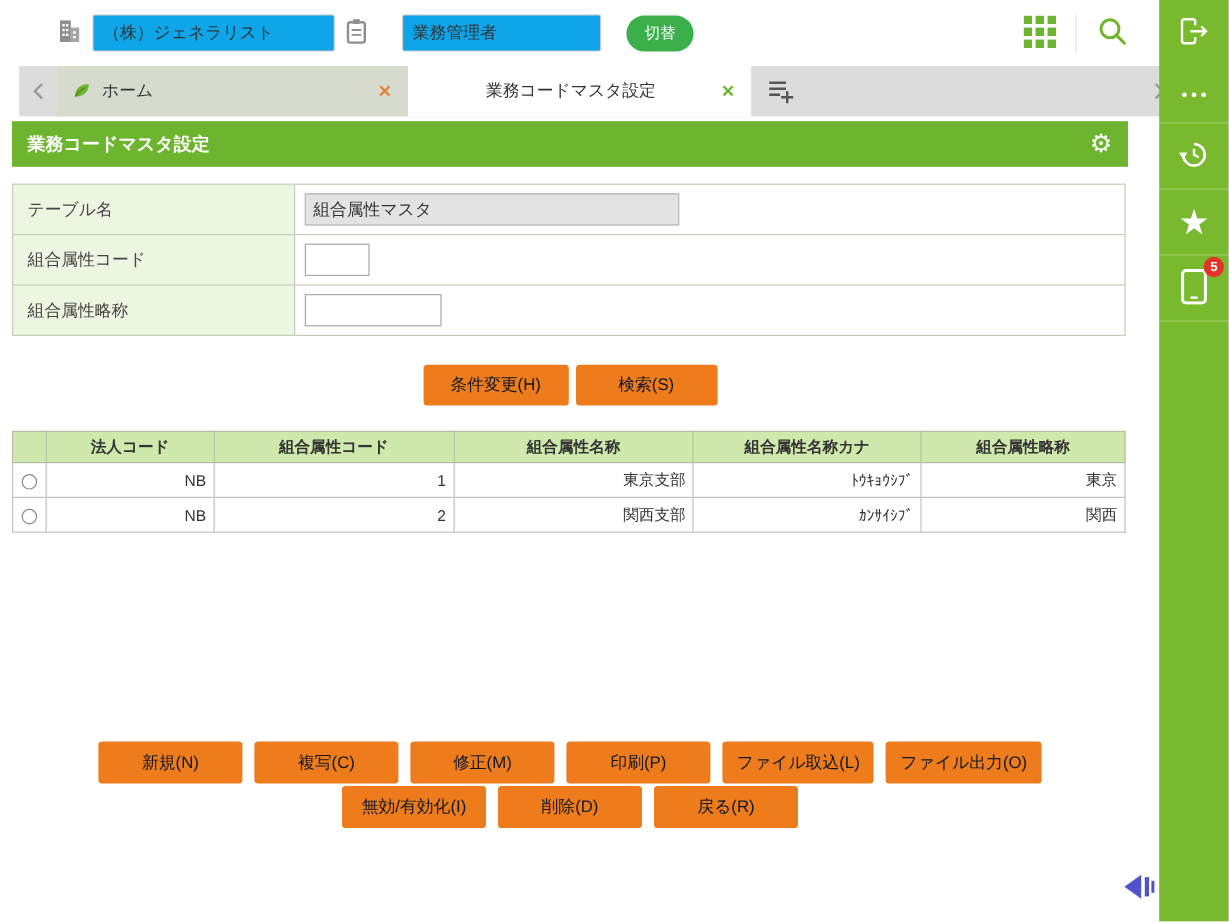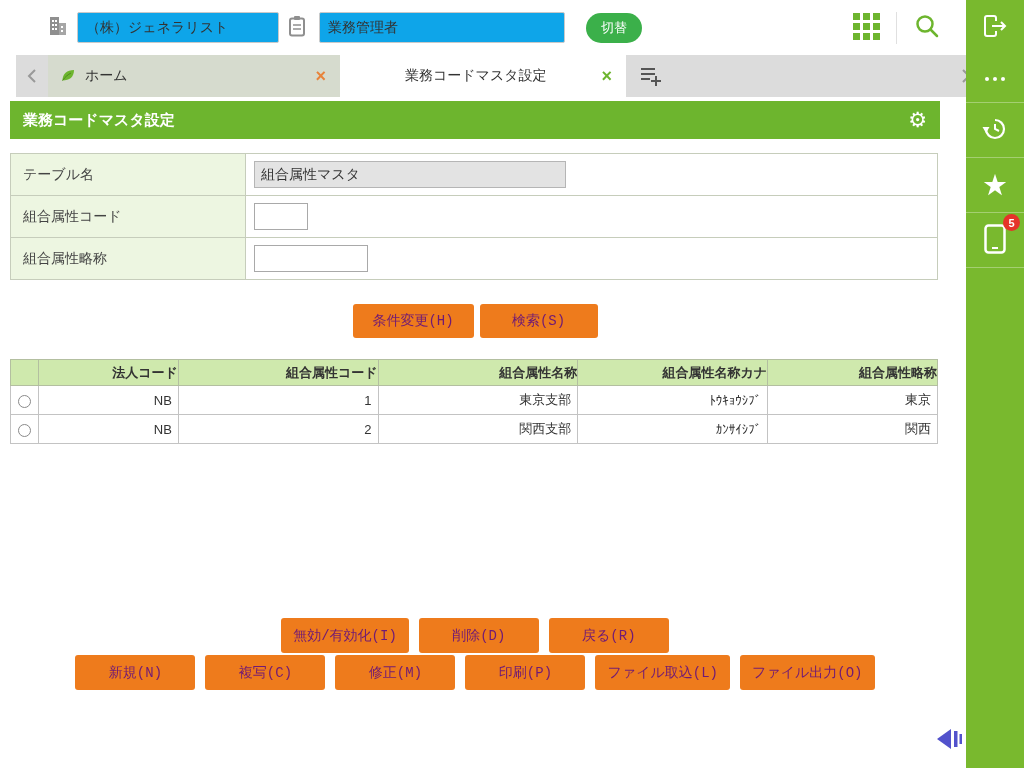--- a/index.html
+++ b/index.html
@@ -10,21 +10,21 @@
     position: relative; overflow: hidden;
   }
 
   
   .topbar { position: absolute; top: 0; left: 0; width: 1024px; height: 55px;
     background: #fff; display: flex; align-items: center; }
   .topbar-left { display: flex; align-items: center; gap: 9px; padding-left: 48px; flex: 1; }
   .txt-input { height: 31px; background: #0ea5e9; border: 1px solid #c9c9c9; border-radius: 2px;
     padding: 0 8px; font-size: 14px; color: #333; font-family: inherit; }
   .company-input { width: 202px; }
-  .role-input { width: 246px; margin-left: 4px; }
+  .role-input { width: 166px; margin-left: 20px; }
   .switch-btn { height: 30px; padding: 0 15px; margin-left: 12px; background: #3bb04a; color: #fff;
     border: none; border-radius: 15px; font-size: 13px; font-family: inherit; cursor: pointer; }
   .icon-btn { width: 54px; height: 55px; display: flex; align-items: center; justify-content: center;
     background: none; border: none; cursor: pointer; }
   .v-sep { width: 1px; height: 32px; background: #e0e0e0; margin: 0 3px; }
   .search-gap { margin-right: 12px; }
   .exit-btn { width: 58px; height: 55px; background: #79b92e; display: flex; align-items: center;
     justify-content: center; border: none; cursor: pointer; }
 
   
@@ -69,28 +69,28 @@
   .form-table td { border: 1px solid #c6cdbb; height: 42px; }
   .form-label { width: 235px; background: #edf6e1; padding-left: 12px; font-size: 14px; color: #444; }
   .form-value { background: #fff; padding-left: 8px; }
   input.field { height: 27px; border: 1px solid #a9a9a9; padding: 12px 6px; font-size: 14px;
     font-family: inherit; background: #fff; }
   input.field.readonly { background: #e3e3e3; border-color: #b5b5b5; width: 312px; color: #333; }
   .w-small { width: 54px; }
   .w-med { width: 114px; }
 
   .search-row { margin-top: 24px; display: flex; justify-content: center; gap: 6px; }
-  .btn-orange { background: #ee7b1c; color: #701a75; border: none; border-radius: 3px; height: 34px;
-    font-size: 14px; font-family: Liberation Mono, monospace; cursor: pointer; padding: 0 12px; }
+  .btn-orange { background: #ee7b1c; color: #0f172a; border: none; border-radius: 3px; height: 34px;
+    font-size: 14px; font-family: Liberation Sans, sans-serif; cursor: pointer; padding: 0 12px; }
   .btn-cond { width: 121px; }
   .btn-search { width: 118px; }
 
   .result-table { margin-top: 21px; width: 928px; border-collapse: collapse; font-size: 13px; }
   .result-table th { background: #cfe9ad; border: 1px solid #b3bfa0; height: 26px;
-    font-weight: bold; text-align: right; color: #333; }
+    font-weight: bold; text-align: center; color: #333; }
   .result-table td { border: 1px solid #c3c3c3; height: 29px; padding: 0 6px; background: #fff;
     text-align: right; }
   .radio-cell { text-align: center !important; padding: 0 !important; }
   .radio { width: 13px; height: 13px; border: 1px solid #8a8a8a; border-radius: 50%;
     display: inline-block; background: #fff; vertical-align: middle; cursor: pointer; }
 
   .actions { margin-top: 174px; }
   .action-row { display: flex; justify-content: center; gap: 10px; margin-bottom: 2px; }
   .btn-action { min-width: 120px; height: 35px; }
 
@@ -308,32 +308,32 @@
         <td>2</td>
         <td>関西支部</td>
         <td>ｶﾝｻｲｼﾌﾞ</td>
         <td>関西</td>
       </tr>
     </tbody>
   </table>
 
   <div class="actions">
     <div class="action-row">
-      <button class="btn-orange btn-action">無効/有効化(I)</button>
-      <button class="btn-orange btn-action">削除(D)</button>
-      <button class="btn-orange btn-action">戻る(R)</button>
-    </div>
-    <div class="action-row">
       <button class="btn-orange btn-action">新規(N)</button>
       <button class="btn-orange btn-action">複写(C)</button>
       <button class="btn-orange btn-action">修正(M)</button>
       <button class="btn-orange btn-action">印刷(P)</button>
       <button class="btn-orange btn-action">ファイル取込(L)</button>
       <button class="btn-orange btn-action">ファイル出力(O)</button>
     </div>
+    <div class="action-row">
+      <button class="btn-orange btn-action">無効/有効化(I)</button>
+      <button class="btn-orange btn-action">削除(D)</button>
+      <button class="btn-orange btn-action">戻る(R)</button>
+    </div>
   </div>
 
 </div>
 
 <button class="back-indicator">
   <svg width="30" height="24" viewBox="0 0 30 24">
     <polygon points="17,2 3,12 17,22" fill="#5252cc"></polygon>
     <rect x="20" y="4" width="3.5" height="16" fill="#5252cc"></rect>
     <rect x="25.5" y="7" width="2.5" height="10" fill="#5252cc"></rect>
   </svg>

